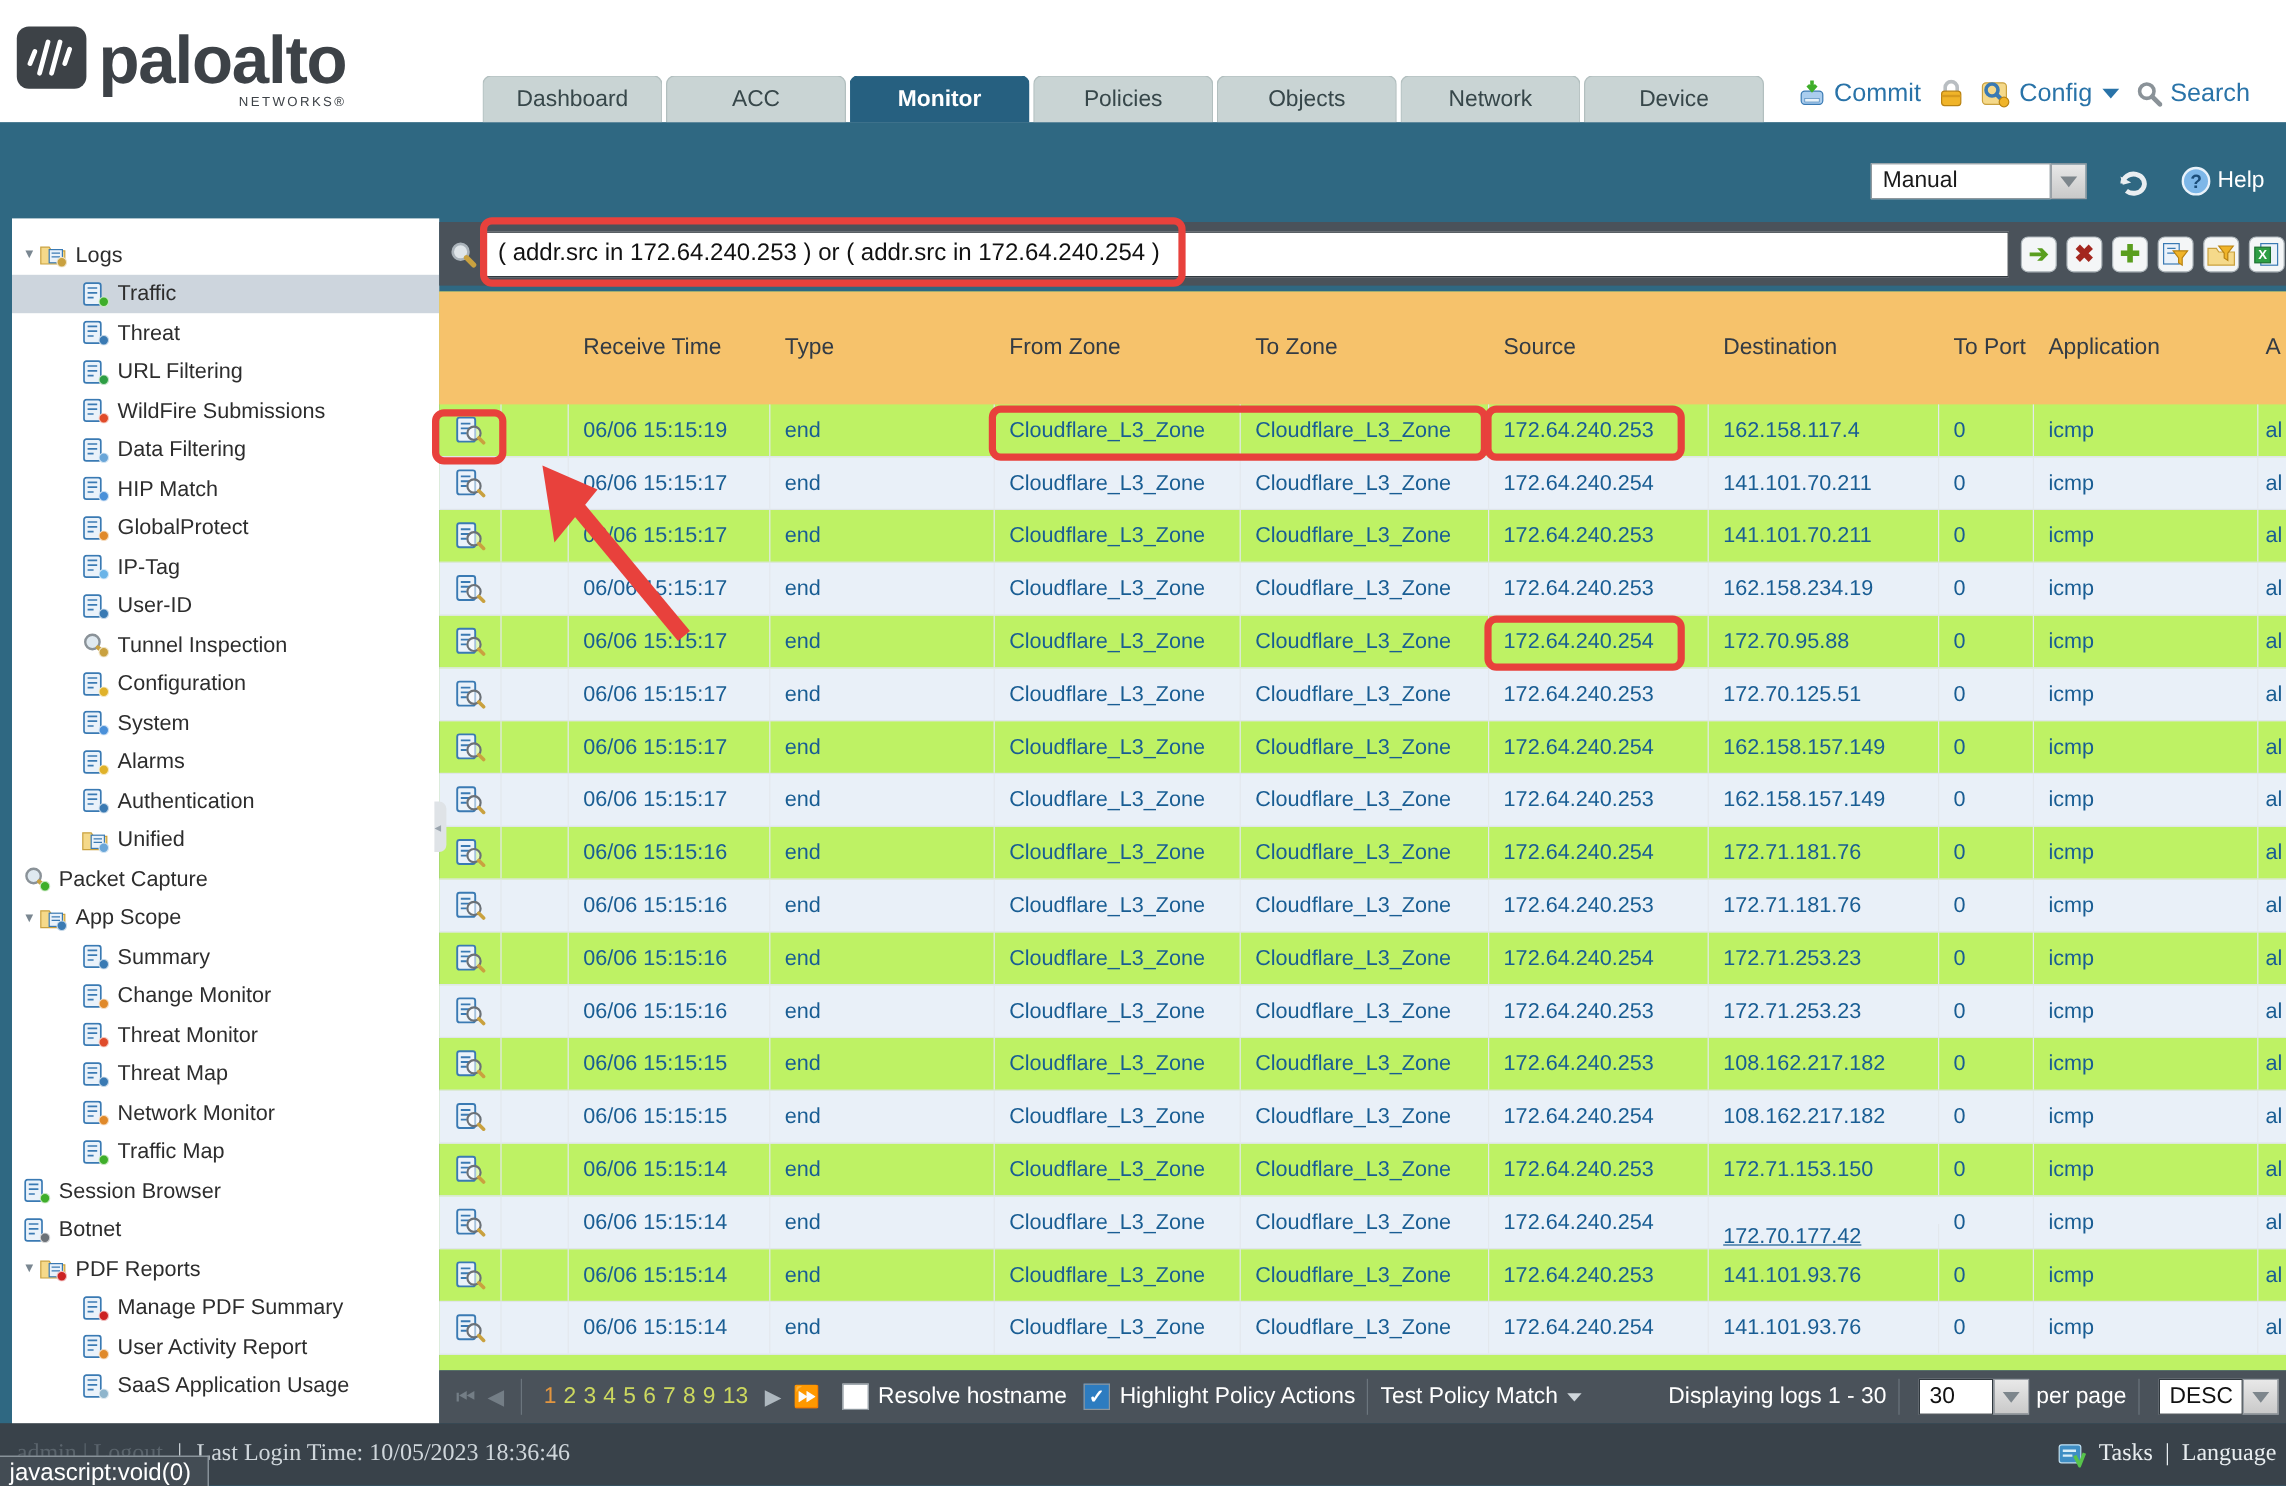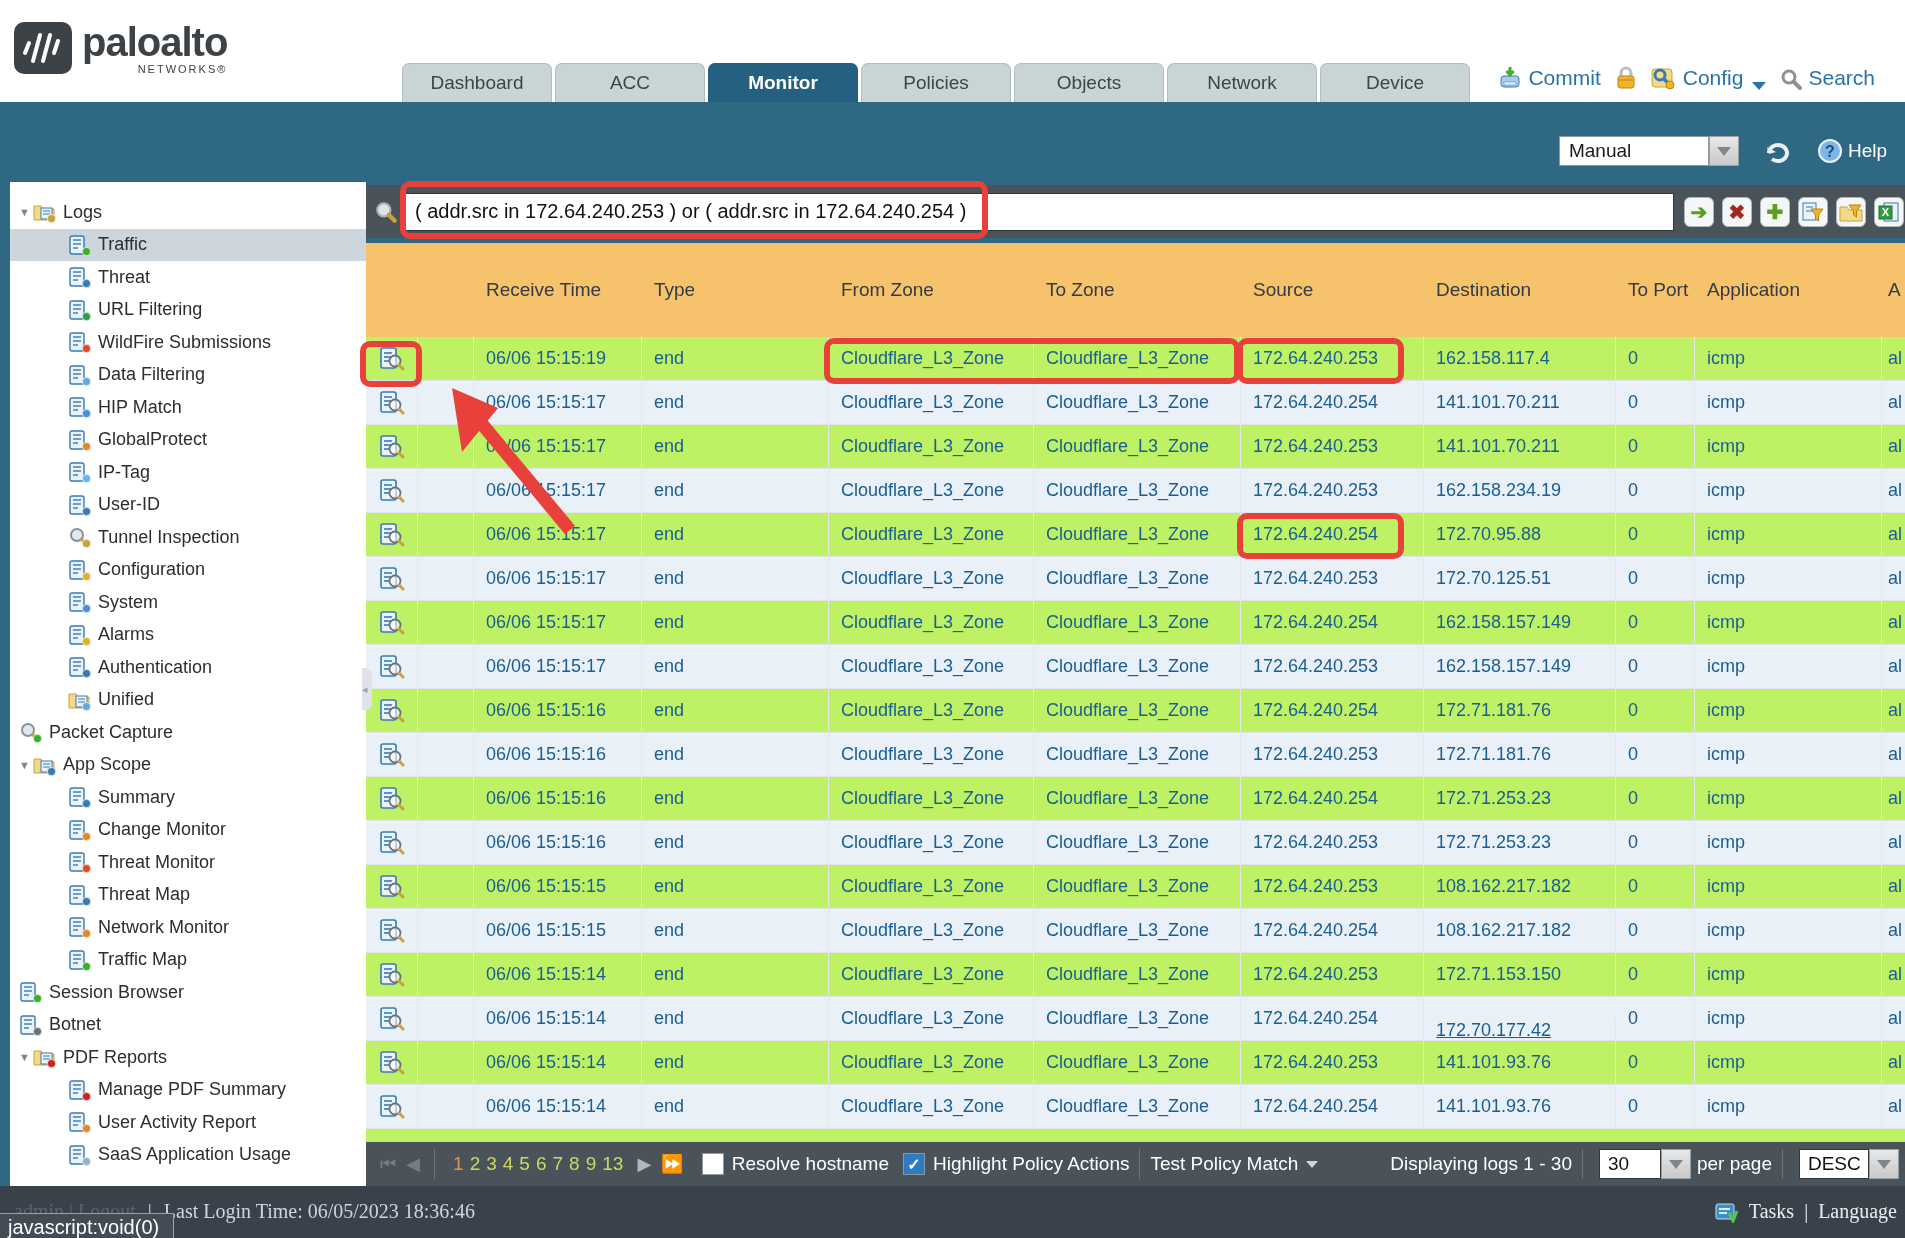--- a/index.html
+++ b/index.html
@@ -5,34 +5,34 @@
   * { margin:0; padding:0; box-sizing:border-box; }
   html,body { width:1905px; height:1238px; overflow:hidden;
     font-family:"Liberation Sans", sans-serif; background:#2f6882; }
 
   
   #top-header { position:absolute; left:0; top:0; width:1905px; height:102px; background:#ffffff; }
   #logo { position:absolute; left:14px; top:22px; display:flex; align-items:flex-start; gap:10px; }
   #logo-mark { width:58px; height:52px; background:#3d4247; border-radius:10px; position:relative; }
   #logo-mark svg { position:absolute; left:7px; top:9px; }
   #logo-text { line-height:1; }
-  #logo-name { font-size:40px; font-weight:bold; color:#3d4247; letter-spacing:-1px; }
+  #logo-name { font-size:56px; font-weight:bold; color:#3d4247; letter-spacing:-1px; }
   #logo-sub { font-size:11px; letter-spacing:2px; color:#3d4247; text-align:right; margin-top:2px; }
 
   
   #main-tabs { position:absolute; left:402px; top:63px; display:flex; gap:3px; }
   .tab { width:150px; height:39px; background:#c9d4d4; border:1px solid #b2bfbf; border-bottom:none;
     border-radius:7px 7px 0 0; display:flex; align-items:center; justify-content:center;
     font-size:19px; color:#37474a; cursor:pointer; }
   .tab.active { background:#266080; color:#ffffff; border-color:#266080; font-weight:bold; }
 
   
   #header-actions { position:absolute; right:30px; top:66px; display:flex; align-items:center; gap:14px;
     font-size:21px; color:#2973a8; }
-  .hdr-act { display:flex; align-items:flex-end; gap:6px; cursor:pointer; }
+  .hdr-act { display:flex; align-items:center; gap:6px; cursor:pointer; }
   .caret-down { width:0; height:0; border-left:7px solid transparent; border-right:7px solid transparent;
     border-top:8px solid #2973a8; margin-left:3px; }
 
   
   #teal-band { position:absolute; left:0; top:102px; width:1905px; height:1136px; background:#2f6882; }
 
   
   #refresh-row { position:absolute; right:18px; top:136px; display:flex; align-items:center; gap:24px; }
   #manual-select { display:flex; }
   #manual-box { width:150px; height:30px; background:#ffffff; border:1px solid #8e989e;
@@ -986,21 +986,21 @@
     <span class="dd-btn">
         <span class="tri"></span>
       </span>
   </span>
 </div>
 
 <div id="status-bar">
   <div id="status-left">
     <span id="admin-txt">admin | Logout</span>
     <span>|</span>
-    <span>Last Login Time: 06/05/2023 18:36:46</span>
+    <span>Last Login Time: 10/05/2023 18:36:46</span>
   </div>
   <div id="status-right">
     <svg width="24" height="22" viewBox="0 0 24 22">
       <rect x="1" y="3" width="18" height="15" rx="2" fill="#3f8ec4" stroke="#bfe0f2"></rect>
       <line x1="4" y1="8" x2="15" y2="8" stroke="#d9edf7" stroke-width="2"></line>
       <line x1="4" y1="12" x2="12" y2="12" stroke="#d9edf7" stroke-width="2"></line>
       <path d="M14 12 L18 20 L22 10" fill="none" stroke="#57c44b" stroke-width="3"></path>
     </svg>
     <span>Tasks</span>
     <span>|</span>

